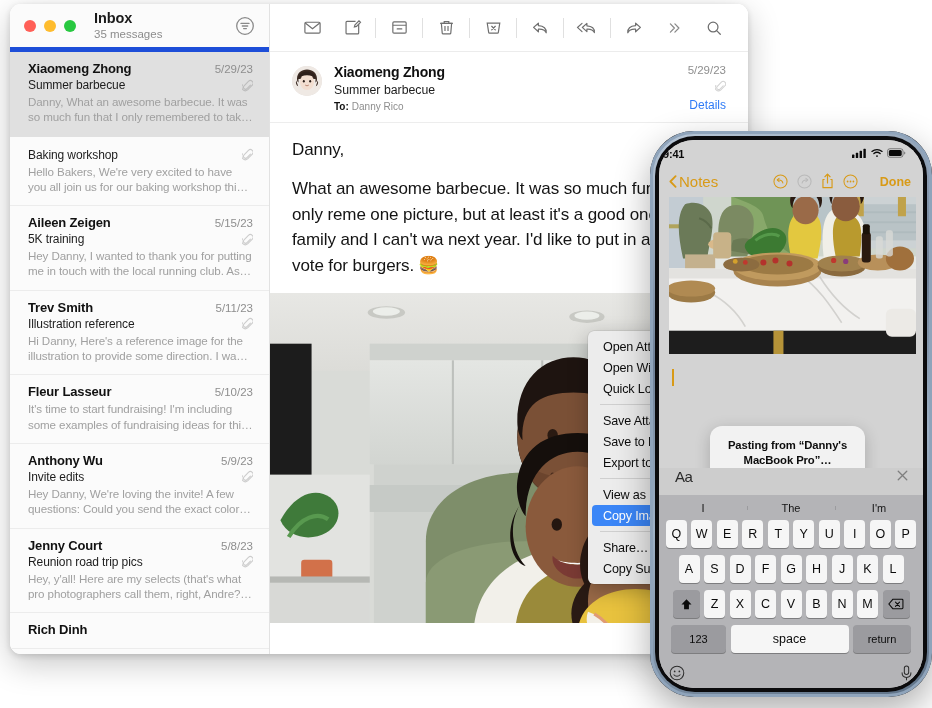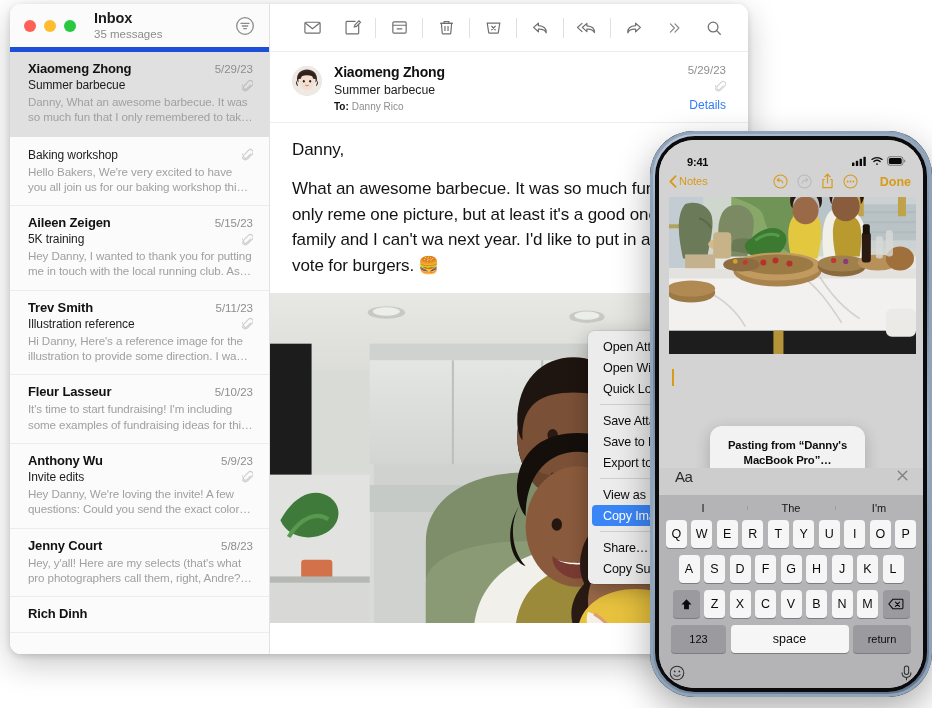--- a/index.html
+++ b/index.html
@@ -141,32 +141,32 @@
     overflow: hidden; background: #d5d5d5; z-index: 2;
     display: flex; flex-direction: column;
   }
   .notch {
     position: absolute; left: 50%; transform: translateX(-50%); top: 0;
     width: 92px; height: 23px; background: #0b0b0d;
     border-radius: 0 0 15px 15px; z-index: 20;
   }
   .notch-cam { position: absolute; right: 14px; top: 8px; width: 6px; height: 6px; border-radius: 50%; background: #1d2433; }
   .status {
-    height: 28px; flex: 0 0 28px; display: flex; align-items: flex-end;
-    padding: 0 17px 0 28px; font-size: 11px; font-weight: 700; color: #0a0a0a;
+    height: 28px; flex: 0 0 28px; display: flex; align-items: center;
+    padding: 0 17px 0 4px; font-size: 11px; font-weight: 700; color: #0a0a0a;
     background: #d3d3d3; position: relative; z-index: 21;
   }
   .status-time { letter-spacing: -.2px; }
   .status-right { margin-left: auto; display: flex; align-items: center; gap: 4px; }
 
   .nav {
     height: 26px; flex: 0 0 26px; display: flex; align-items: center;
     padding: 0 12px 0 10px; background: #d3d3d3; gap: 0;
   }
-  .nav-back { display: flex; align-items: center; color: #d89a17; font-size: 11px; cursor: pointer; }
+  .nav-back { display: flex; align-items: center; color: #d89a17; font-size: 15px; cursor: pointer; }
   .nav-back svg { margin-right: 2px; }
   .nav-icons { margin-left: auto; display: flex; align-items: flex-end; gap: 9px; }
   .nav-ic { cursor: pointer; color: #d89a17; display: flex; }
   .nav-ic.dim { opacity: .36; }
   .nav-done { color: #d89a17; font-size: 12.5px; font-weight: 700; margin-left: 13px; cursor: pointer; }
 
   .note-body { flex: 1; background: #d3d3d3; position: relative; overflow: hidden; }
   .note-photo { margin: 3px 7px 0 10px; height: 157px; overflow: hidden; background: #bfc4c0; }
   .caret {
     position: absolute; left: 13px; top: 175px; width: 2px; height: 17px;
@@ -312,20 +312,26 @@
               <span class="clip"><svg viewBox="0 0 11 14" fill="none" stroke="#8d8d8d" stroke-width="1.1" stroke-linecap="round">
                   <path d="M8.4 6.2 5 9.7a2 2 0 0 1-2.9-2.9l4.3-4.4a2.7 2.7 0 0 1 3.9 3.8L5.6 10.9a3.6 3.6 0 0 1-5.1-5"></path>
                 </svg></span>
             </div>
             <div class="msg-preview">Hey Danny, We're loving the invite! A few questions: Could you send the exact color cod…</div>
           </div>
           <div class="msg">
             <div class="msg-row1">
               <span class="msg-from">Jenny Court</span>
               <span class="msg-date">5/8/23</span>
+            </div>
+            <div class="msg-row2">
+              <span class="msg-subject">Reunion road trip pics</span>
+              <span class="clip"><svg viewBox="0 0 11 14" fill="none" stroke="#8d8d8d" stroke-width="1.1" stroke-linecap="round">
+                  <path d="M8.4 6.2 5 9.7a2 2 0 0 1-2.9-2.9l4.3-4.4a2.7 2.7 0 0 1 3.9 3.8L5.6 10.9a3.6 3.6 0 0 1-5.1-5"></path>
+                </svg></span>
             </div>
             <div class="msg-preview">Hey, y'all! Here are my selects (that's what pro photographers call them, right, Andre? 😛) fro…</div>
           </div>
           <div class="msg">
             <div class="msg-row1">
               <span class="msg-from">Rich Dinh</span>
             </div>
           </div>
         </div>
     </div>

